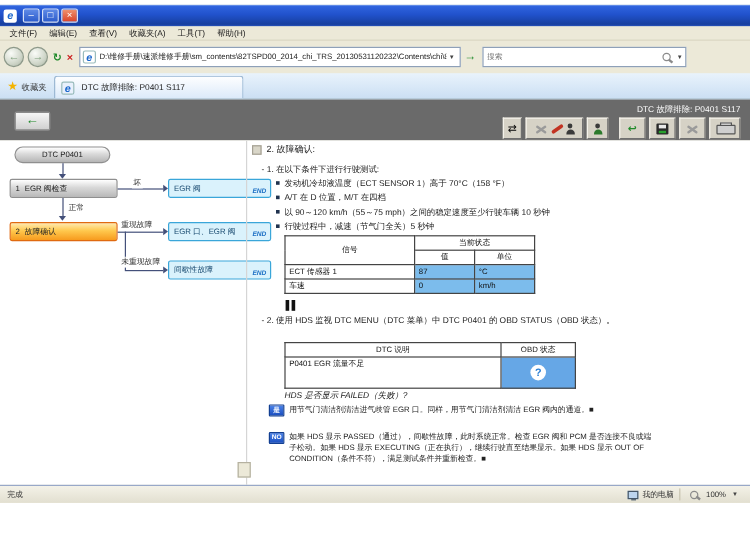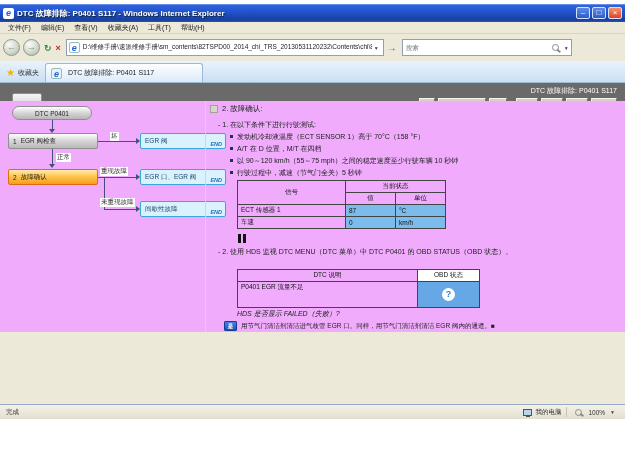--- a/index.html
+++ b/index.html
@@ -81,21 +81,21 @@
     background:#9a9a9a; border-radius:1px; top:4px; }
   .i-tools::before { transform:rotate(35deg); }
   .i-tools::after  { transform:rotate(-35deg); }
   .i-printer { width:14px; height:10px; position:relative; }
   .i-printer::before { content:""; position:absolute; left:3px; top:0; width:8px; height:4px;
     background:#f4f4f4; border:1px solid #555; }
   .i-printer::after { content:""; position:absolute; left:0; bottom:0; width:14px; height:6px;
     background:#cfcfcf; border:1px solid #555; border-radius:1px; }
 
   
-  #content { position:absolute; left:0; top:97px; width:100%; height:231px; background:#f0abfc; overflow:hidden; }
+  #content { position:absolute; left:0; top:113px; width:100%; height:287px; background:#ffffff; overflow:hidden; }
   #frame-divider { position:absolute; left:205px; top:0; width:1px; height:100%; background:#d5d5d5; }
   #scroll-box { position:absolute; left:198px; top:268px; width:11px; height:13px;
     background:#ece9d8; border:1px solid #b5b1a0; }
 
   
   .flow-lbl { position:absolute; font-size:6.5px; color:#333; background:#fff; padding:0 1px; }
   .pill { position:absolute; left:12px; top:5px; width:80px; height:14px; border-radius:8px;
     background:linear-gradient(180deg,#ffffff,#d9d9d9 45%,#b6b6b6); border:1px solid #8f8f8f;
     font-size:6.5px; color:#222; text-align:center; line-height:13px; }
   .stepbox { position:absolute; left:8px; width:90px; height:16px; border:1px solid #8f8f8f; border-radius:2px;
@@ -159,21 +159,20 @@
     font-family:"Liberation Serif","DejaVu Serif",serif; font-size:13px; color:#222; letter-spacing:6px; }
 </style>
 </head>
 <body>
 
 <div id="screen">
   <div id="win">
 
     <div id="titlebar">
       <span class="ie-badge">e</span>
-      <span id="title-text">DTC 故障排除: P0401 S117 - Windows Internet Explorer</span>
       <span class="winbtn">–</span>
       <span class="winbtn">□</span>
       <span class="winbtn close">×</span>
     </div>
 
     <div id="menubar">
       <span>文件(F)</span>
       <span>编辑(E)</span>
       <span>查看(V)</span>
       <span>收藏夹(A)</span>

